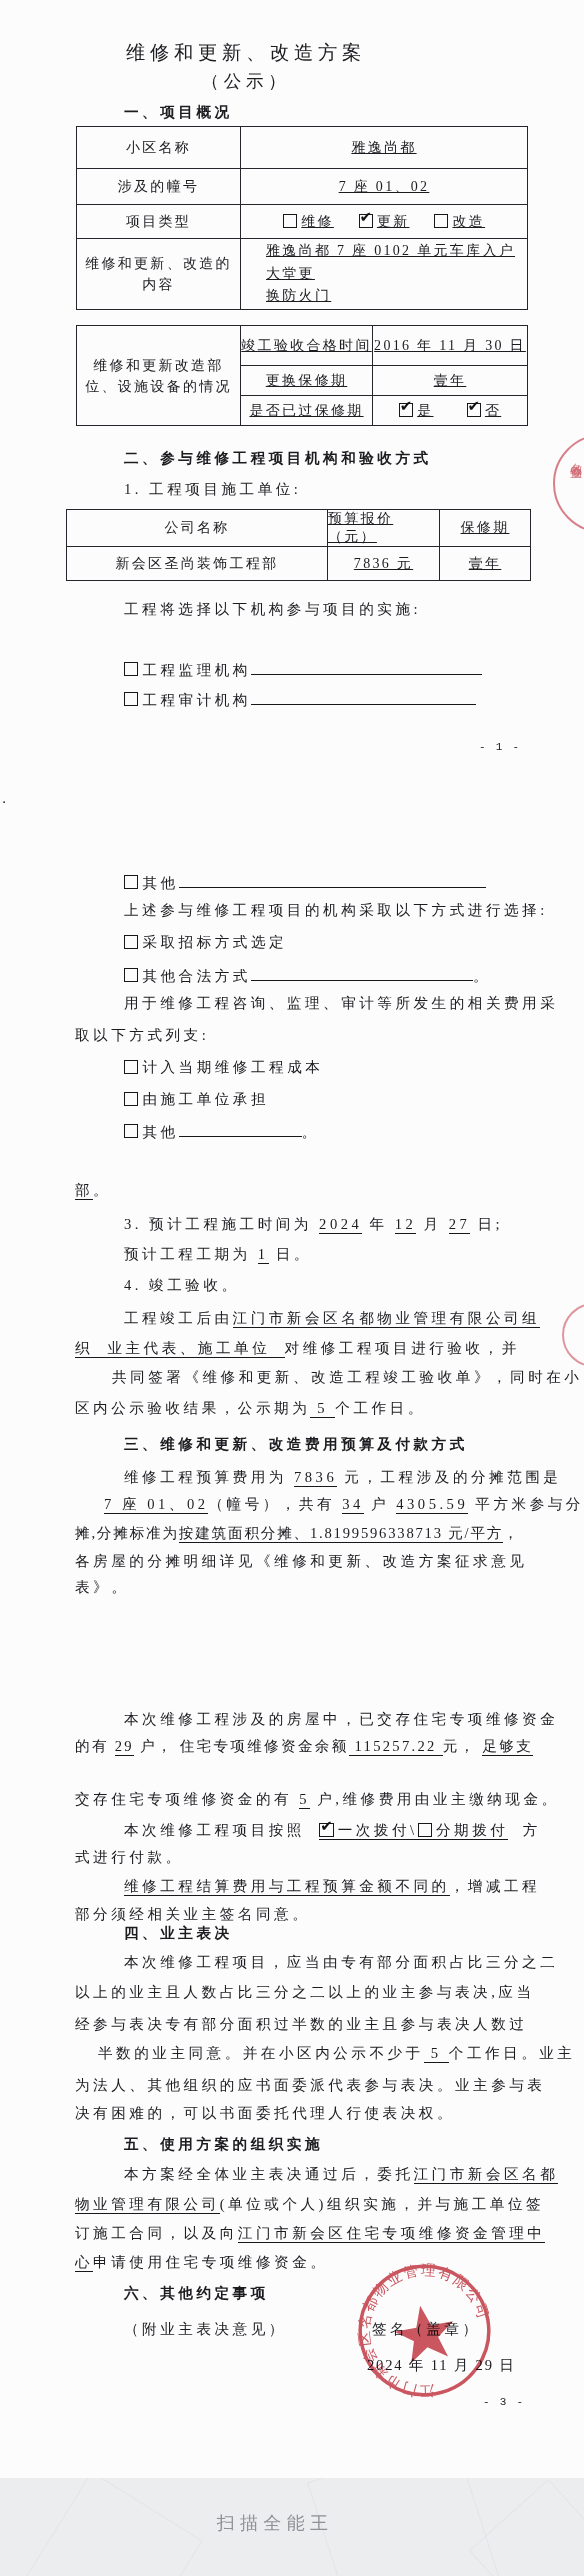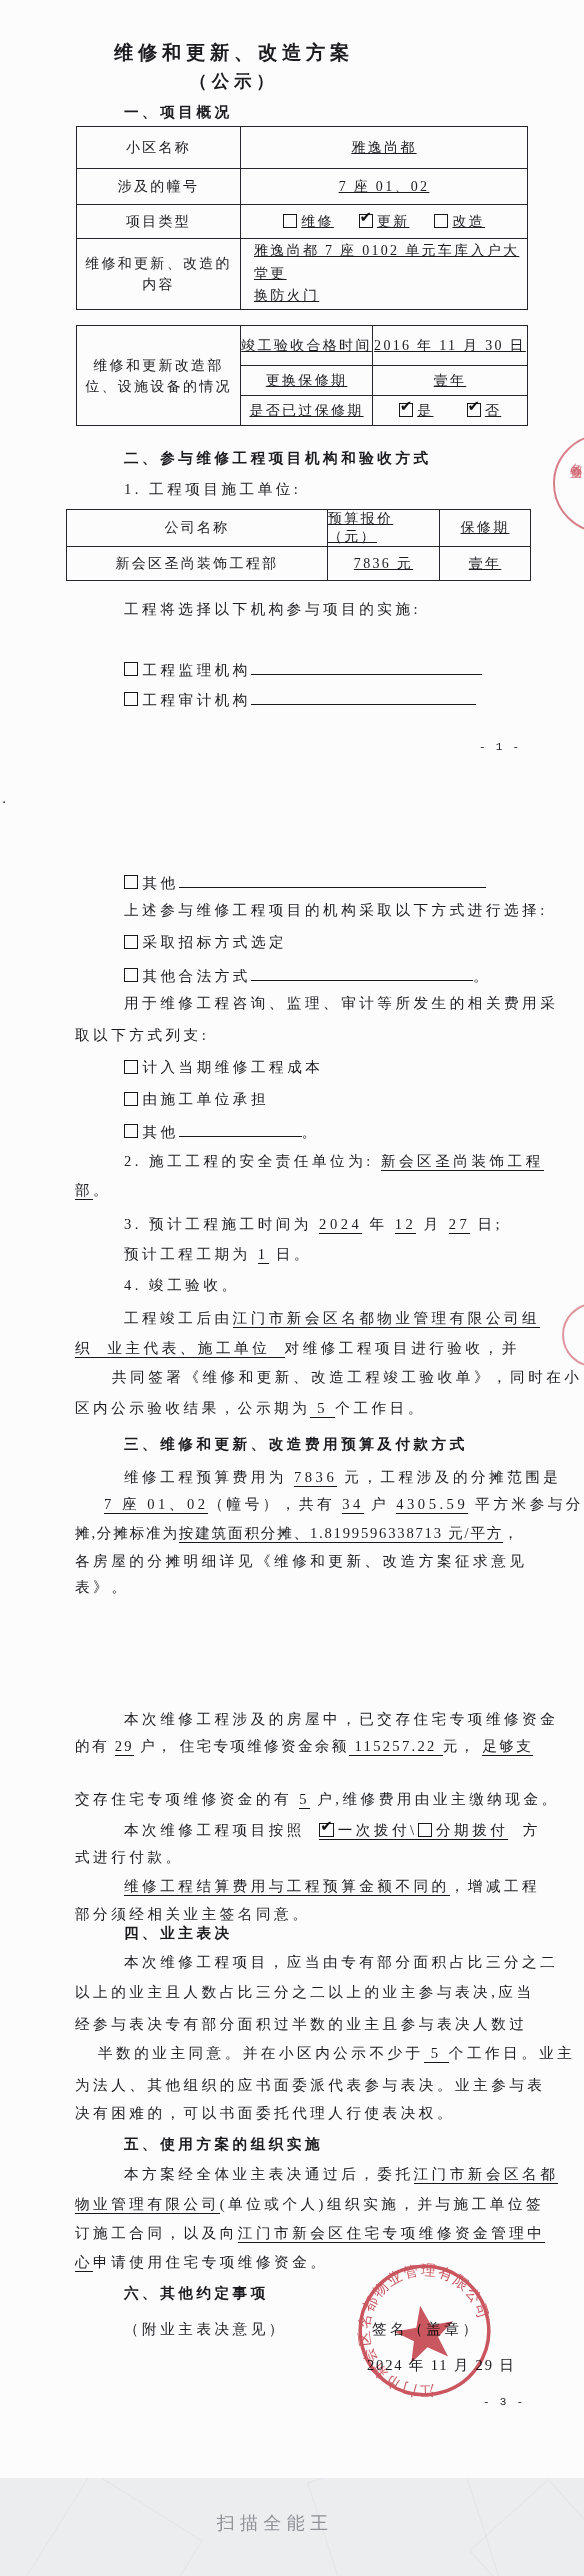--- a/index.html
+++ b/index.html
@@ -1,32 +1,32 @@
 <!DOCTYPE html>
 <html style="font-size:9.4px"><head>
 <meta charset="utf-8">
 <style>
   html,body{margin:0;padding:0;background:#ffffff;}
   .page{position:relative;width:585px;height:2576px;background:#fcfcfd;overflow:hidden;
         font-family:"Liberation Serif","DejaVu Serif",serif;color:#1c1c20;}
   .ln{position:absolute;white-space:pre;font-size:14.6px;letter-spacing:3.5px;line-height:1.2;}
   .ind{left:124px;} .flush{left:75px;}
   .b{font-weight:700;}
-  .title{left:0;width:468px;text-align:center;font-weight:700;font-size:19.3px;letter-spacing:4.7px;}
+  .title{left:12px;width:468px;text-align:center;font-weight:400;font-size:19.3px;letter-spacing:4.7px;}
   .u{border-bottom:1.2px solid #17171c;padding-bottom:0.6px;}
   .bl{display:inline-block;border-bottom:1.2px solid #17171c;height:1em;vertical-align:baseline;}
   .cb{display:inline-block;width:12.3px;height:12.3px;border:1.2px solid #17171c;position:relative;
       top:1.8px;margin-right:4.1px;background:transparent;}
   .cb .tick{position:absolute;left:0px;top:-7px;font-size:15px;font-weight:700;letter-spacing:0;
       font-family:"DejaVu Sans",sans-serif;color:#111;}
   .tbl{position:absolute;display:grid;border:1.8px solid #25262b;}
   .cell{display:flex;align-items:center;justify-content:center;font-size:14px;letter-spacing:2.3px;}
   .bt{border-top:1.2px solid #25262b;} .blft{border-left:1.2px solid #25262b;text-decoration:underline;}
   .two-line{flex-direction:column;line-height:1.5;}
-  .left-cell{justify-content:flex-start;padding-left:13px;align-items:flex-start;
+  .left-cell{justify-content:flex-start;padding-left:25px;align-items:flex-start;
       flex-direction:column;justify-content:center;line-height:1.6;}
   .pgnum{font-size:11px;letter-spacing:1.8px;font-family:"Liberation Mono","DejaVu Sans Mono",monospace;}
   .stamp{position:absolute;mix-blend-mode:multiply;opacity:.85;transform:rotate(-10deg);}
   .frag{position:absolute;mix-blend-mode:multiply;opacity:.8;}
   .frag-ring{border:2.3px solid rgba(198,58,70,.8);border-radius:50%;}
   .frag-chars{position:absolute;color:rgba(198,58,70,.85);font-size:11.7px;letter-spacing:1.2px;
       writing-mode:vertical-rl;}
   .footer{position:absolute;left:0;top:2478px;width:585px;height:98px;background:#ecedef;overflow:hidden;}
   .brand{position:absolute;top:33px;left:0;width:550px;text-align:center;color:#8e9297;
       font-size:18px;letter-spacing:5.3px;font-family:"Liberation Sans","DejaVu Sans",sans-serif;}
@@ -102,21 +102,20 @@
   <div class="ln ind" style="top:872px;"><span class="cb"></span><span>其他</span><span class="bl" style="width:307px;"></span></div>
   <div class="ln ind" style="top:902px;">上述参与维修工程项目的机构采取以下方式进行选择:</div>
   <div class="ln ind" style="top:933px;"><span class="cb"></span><span>采取招标方式选定</span></div>
   <div class="ln ind" style="top:965px;"><span class="cb"></span><span>其他合法方式</span><span class="bl" style="width:222px;"></span><span>。</span></div>
   <div class="ln ind" style="top:995px;">用于维修工程咨询、监理、审计等所发生的相关费用采</div>
   <div class="ln flush" style="top:1027px;">取以下方式列支:</div>
   <div class="ln ind" style="top:1058px;"><span class="cb"></span><span>计入当期维修工程成本</span></div>
   <div class="ln ind" style="top:1090px;"><span class="cb"></span><span>由施工单位承担</span></div>
   <div class="ln ind" style="top:1121px;"><span class="cb"></span><span>其他</span><span class="bl" style="width:123px;"></span><span>。</span></div>
 
-  <div class="ln ind" style="top:1153px;"><span>2. 施工工程的安全责任单位为: </span><span class="u">新会区圣尚装饰工程</span></div>
   <div class="ln flush" style="top:1182px;"><span class="u">部</span><span>。</span></div>
 
   <div class="ln ind" style="top:1216px;"><span>3. 预计工程施工时间为 </span><span class="u">2024</span><span> 年 </span><span class="u">12</span><span> 月 </span><span class="u">27</span><span> 日;</span></div>
   <div class="ln ind" style="top:1246px;"><span>预计工程工期为 </span><span class="u">1</span><span> 日。</span></div>
   <div class="ln ind" style="top:1277px;">4. 竣工验收。</div>
 
   <div class="ln ind" style="top:1310px;"><span>工程竣工后由</span><span class="u">江门市新会区名都物业管理有限公司组</span></div>
   <div class="ln flush" style="top:1340px;"><span class="u">织</span><span class="u">  业主代表、施工单位  </span><span>对维修工程项目进行验收，并</span></div>
   <div class="ln flush" style="top:1369px;margin-left:37px;">共同签署《维修和更新、改造工程竣工验收单》，同时在小</div>
   <div class="ln flush" style="top:1400px;"><span>区内公示验收结果，公示期为</span><span class="u"> 5 </span><span>个工作日。</span></div>

